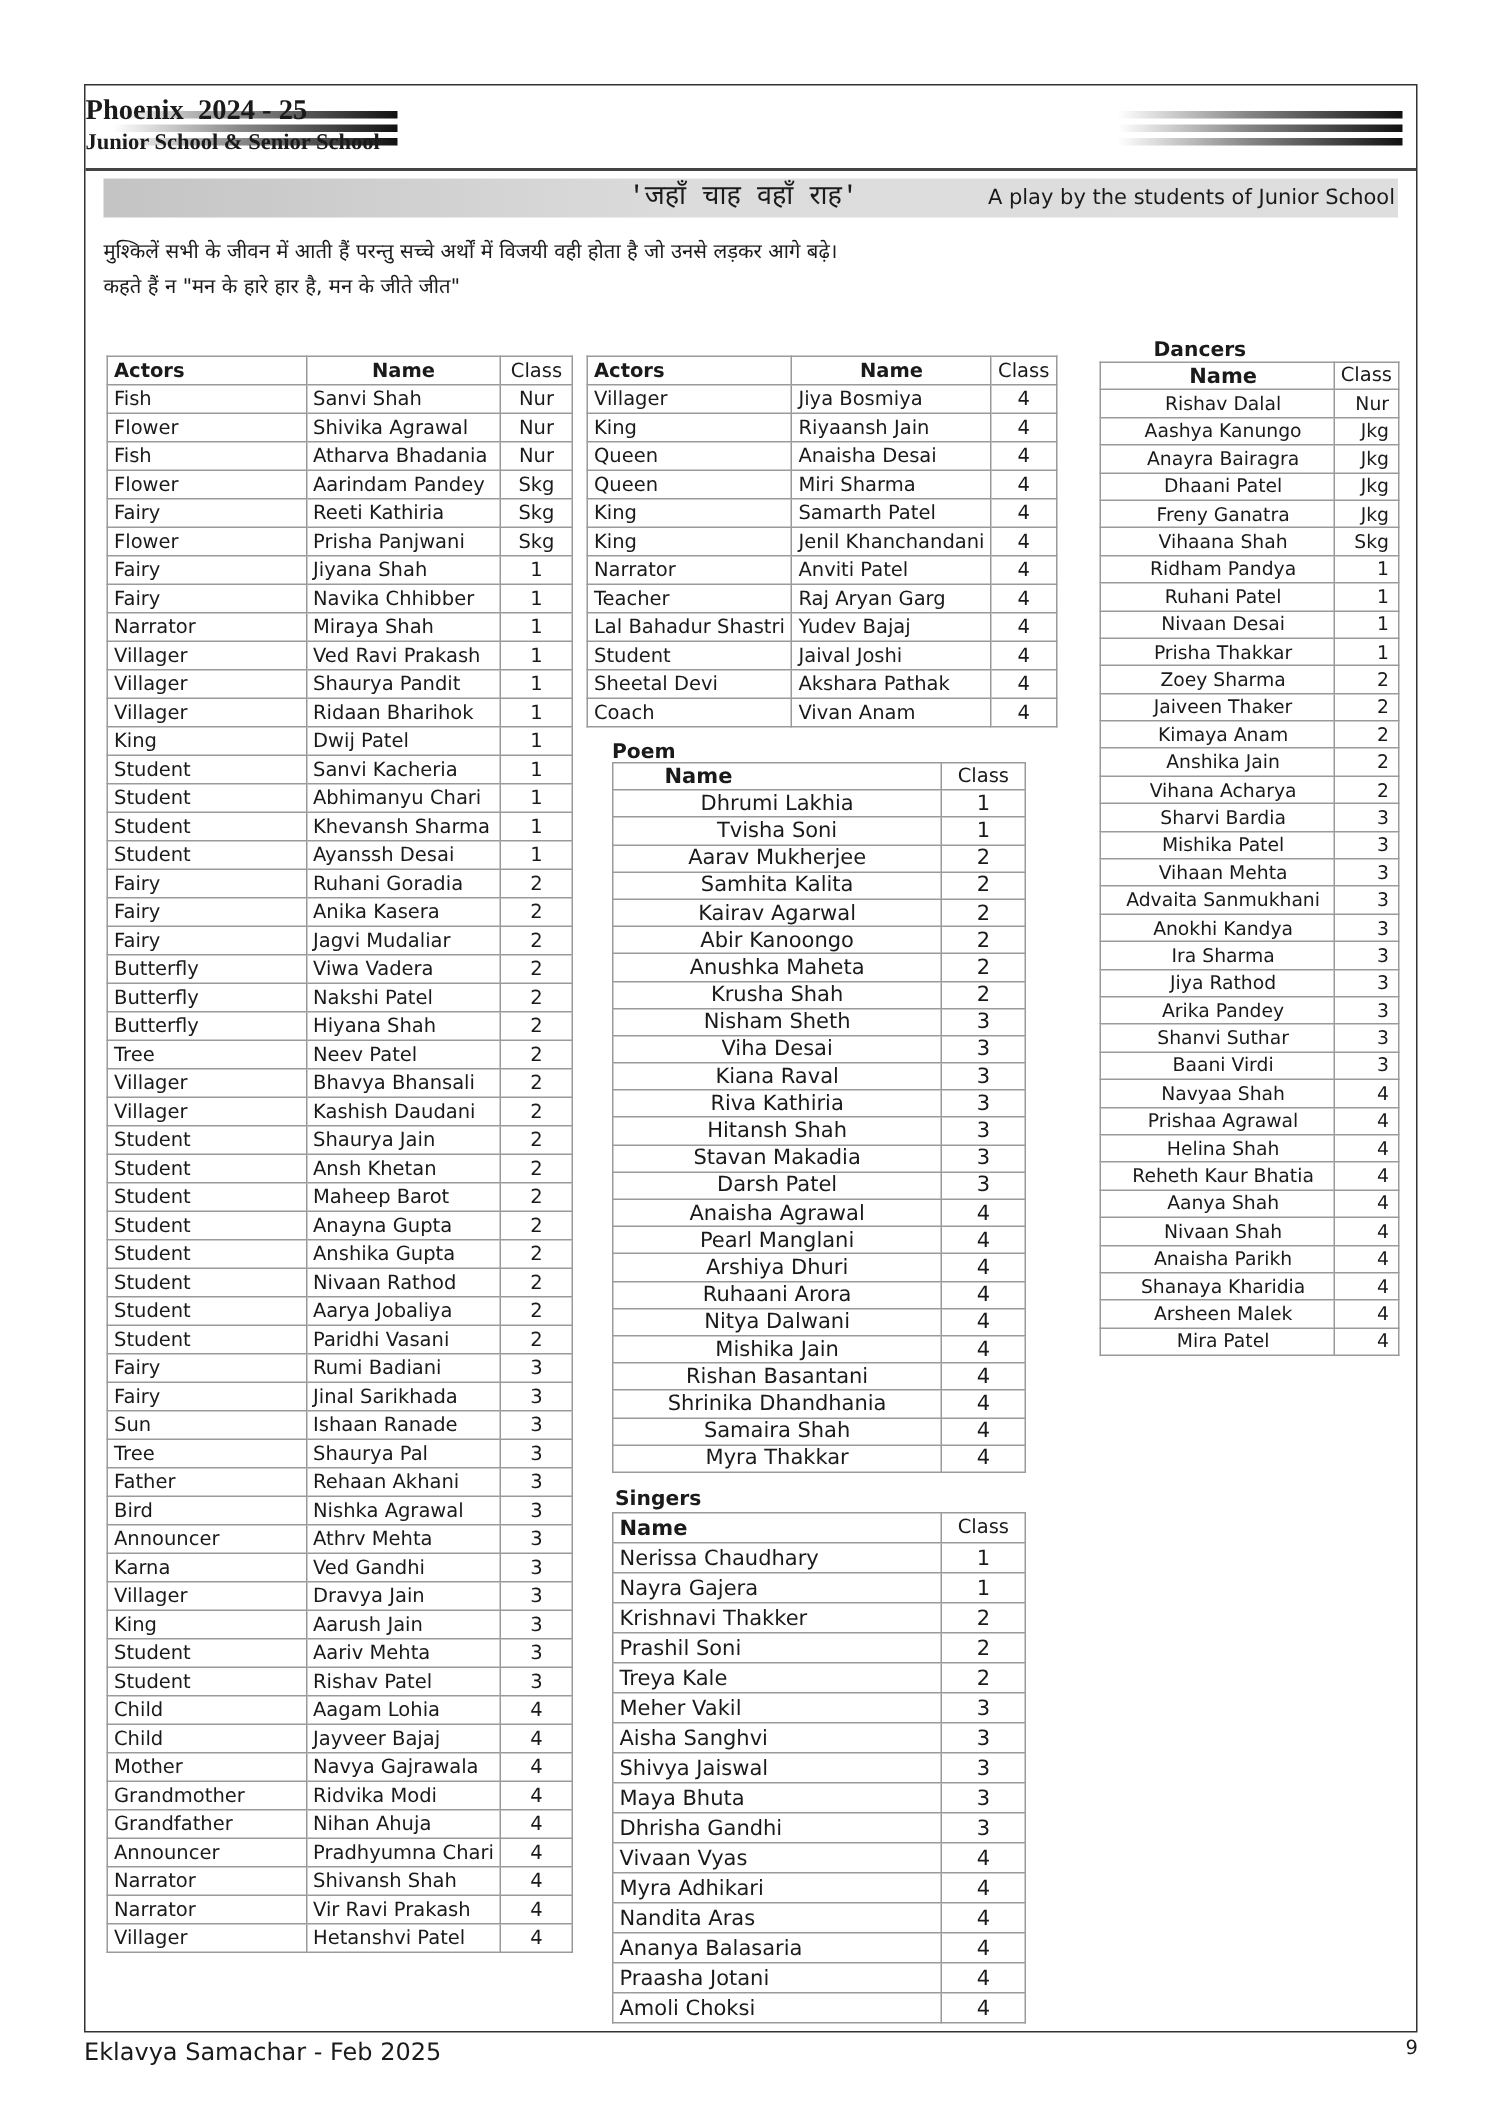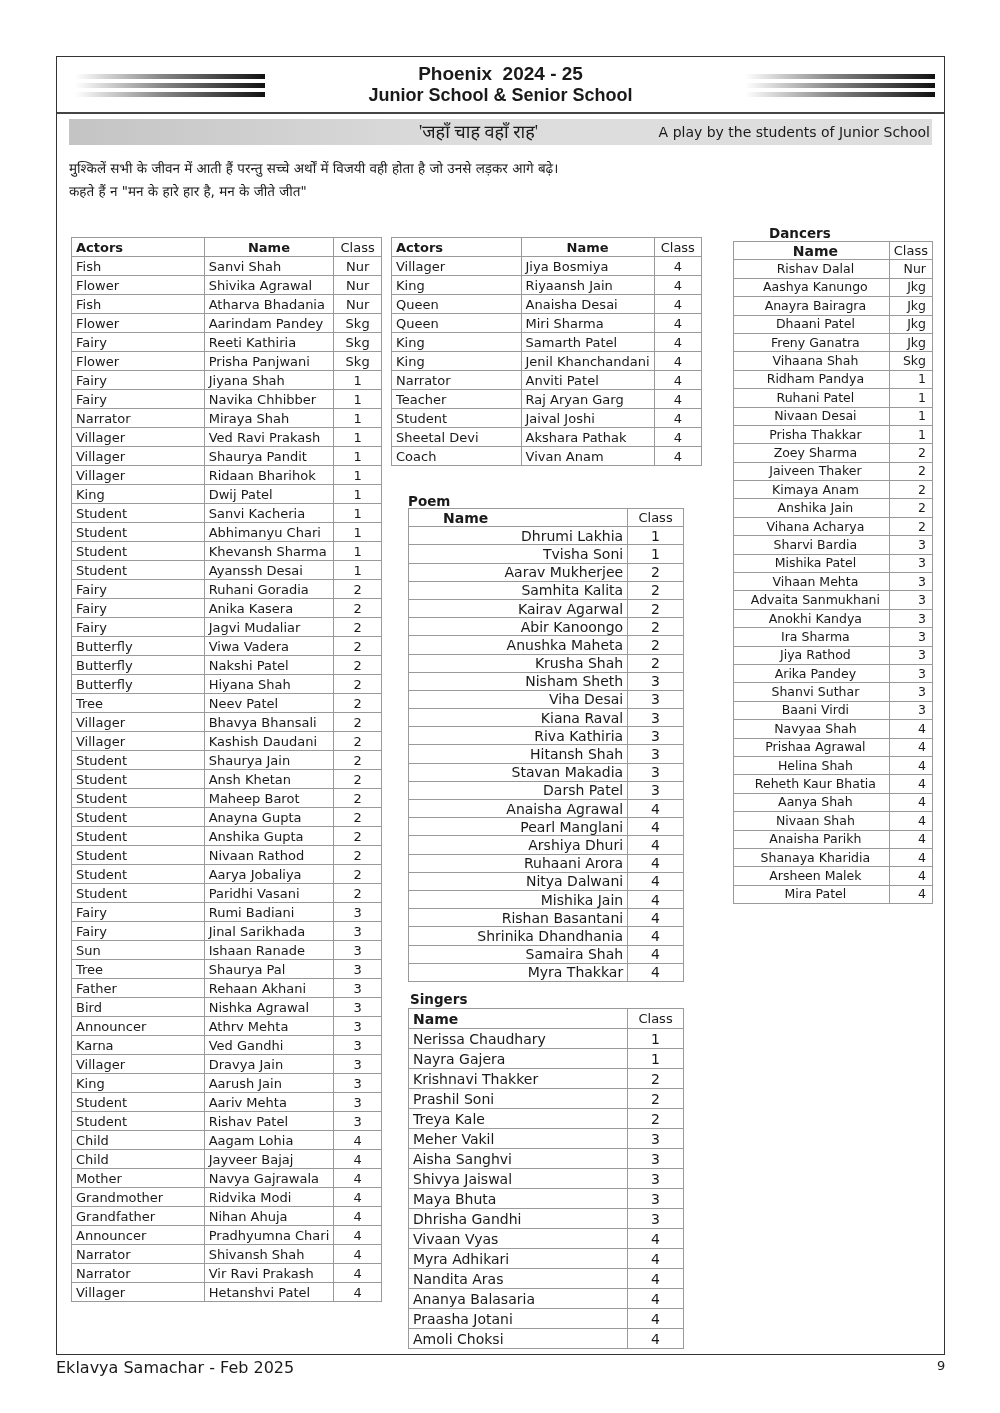--- a/index.html
+++ b/index.html
@@ -14,29 +14,29 @@
     position: absolute; left: 0; top: 0; width: 100%; height: 57px;
     border-bottom: 2px solid #444;
   }
   .stripes { position: absolute; top: 17px; width: 190px; }
   .stripes.left { left: 18px; }
   .stripes.right { left: 688px; }
   .stripe {
     height: 5px; margin-bottom: 4px;
     background: linear-gradient(to right, rgba(0,0,0,0) 0%, #888 45%, #111 100%);
   }
-  .title-block { position: absolute; left: 0; width: 100%; top: 6px; text-align: center; font-family: Liberation Sans, sans-serif; font-weight: bold; }
+  .title-block { position: absolute; left: 0; width: 100%; top: 6px; font-family: Liberation Serif, serif; font-weight: bold; }
   .title-main { font-size: 19px; line-height: 22px; }
-  .title-sub { font-size: 18px; line-height: 20px; }
+  .title-sub { font-size: 15px; line-height: 20px; }
 
   .banner {
     position: absolute; left: 12px; top: 62px; width: 863px; height: 26px;
     background: linear-gradient(to right, #c4c4c4 0%, #dcdcdc 45%, #dedede 100%);
   }
-  .banner-hindi { position: absolute; left: 350px; top: 1px; font-family: Liberation Serif, serif; font-size: 18px; line-height: 24px; }
+  .banner-hindi { position: absolute; left: 350px; top: 1px; font-family: Liberation Mono, monospace; font-size: 18px; line-height: 24px; }
   .banner-right { position: absolute; right: 2px; top: 4px; font-family: "DejaVu Sans", sans-serif; font-size: 14px; line-height: 18px; }
 
   .intro { position: absolute; left: 12px; top: 100px; font-size: 13.5px; line-height: 23px; font-family: "DejaVu Sans", sans-serif; }
 
   table { border-collapse: collapse; position: absolute; font-family: "DejaVu Sans", "Liberation Sans", sans-serif; }
   td, th { border: 1px solid #9a9a9a; padding: 0 4px; white-space: nowrap; font-weight: normal; overflow: hidden; }
   th { font-weight: bold; }
 
   .t-actors1 { left: 14px; top: 180px; width: 311px; font-size: 13px; }
   .t-actors1 td, .t-actors1 th { height: 19px; line-height: 17px; }
@@ -44,21 +44,21 @@
   .t-actors2 td, .t-actors2 th { height: 19px; line-height: 17px; }
   .col-role { width: 135px; text-align: left; }
   .col-name { width: 128px; text-align: left; }
   .col-class { width: 48px; text-align: center; }
   .t-actors1 th.col-name, .t-actors2 th.col-name { text-align: center; }
 
   .sec-label { position: absolute; font-weight: bold; font-size: 13.5px; font-family: "DejaVu Sans", sans-serif; }
 
   .t-poem { left: 351px; top: 451px; width: 276px; font-size: 14px; }
   .t-poem td, .t-poem th { height: 18.2px; line-height: 16px; }
-  .t-poem .p-name { width: 220px; text-align: right; }
+  .t-poem .p-name { width: 220px; text-align: center; }
   .t-poem .p-class { width: 56px; text-align: center; }
   .t-poem th.p-name { text-align: left; padding-left: 34px; }
   .t-poem th.p-class { font-size: 13px; }
 
   .t-sing { left: 351px; top: 951px; width: 276px; font-size: 14px; }
   .t-sing td, .t-sing th { height: 20px; line-height: 18px; }
   .t-sing .p-name { width: 220px; text-align: left; }
   .t-sing .p-class { width: 56px; text-align: center; }
   .t-sing th.p-class { font-size: 13px; }
 
@@ -434,20 +434,25 @@
           <td class="col-role">Narrator</td>
           <td class="col-name">Anviti Patel</td>
           <td class="col-class">4</td>
         </tr>
         <tr>
           <td class="col-role">Teacher</td>
           <td class="col-name">Raj Aryan Garg</td>
           <td class="col-class">4</td>
         </tr>
         <tr>
+          <td class="col-role">Lal Bahadur Shastri</td>
+          <td class="col-name">Yudev Bajaj</td>
+          <td class="col-class">4</td>
+        </tr>
+        <tr>
           <td class="col-role">Student</td>
           <td class="col-name">Jaival Joshi</td>
           <td class="col-class">4</td>
         </tr>
         <tr>
           <td class="col-role">Sheetal Devi</td>
           <td class="col-name">Akshara Pathak</td>
           <td class="col-class">4</td>
         </tr>
         <tr>

